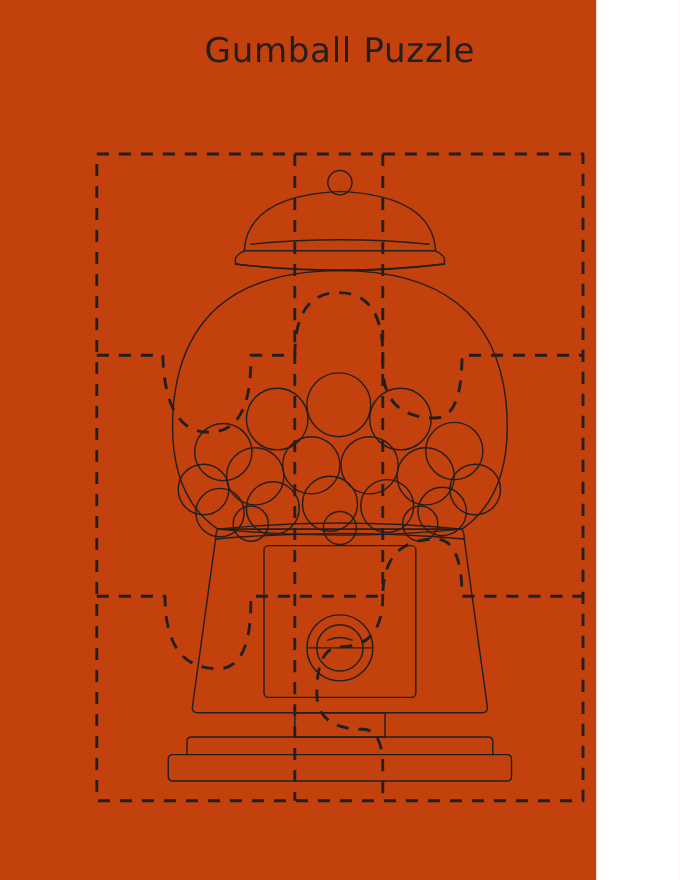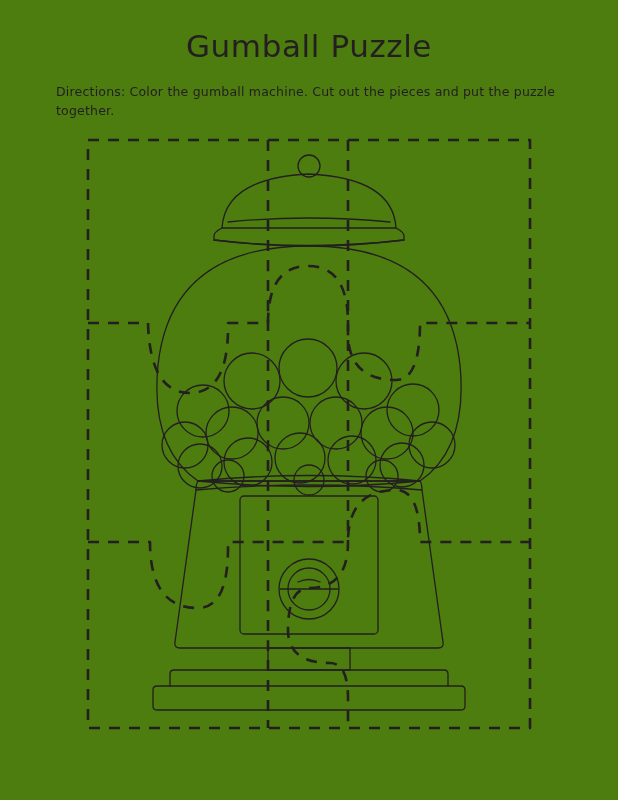--- a/index.html
+++ b/index.html
@@ -11,23 +11,23 @@
     width: 618px;
     height: 800px;
     font-family: "DejaVu Sans", sans-serif;
     color: #231f20;
     position: relative;
     overflow: hidden;
   }
   .page {
     position: absolute;
     left: 0; top: 0;
-    width: 618px;
+    width: 542px;
     height: 800px;
-    background: #4d7c0f;
+    background: #c2410c;
   }
   .title {
     position: absolute;
     left: 0;
     top: 28px;
     width: 618px;
     text-align: center;
     font-size: 31px;
     font-weight: 400;
     letter-spacing: 0.6px;
@@ -54,21 +54,20 @@
   }
   svg { display: block; }
 </style>
 </head>
 <body>
 
 <div class="page">
 
   <div class="title">Gumball Puzzle</div>
 
-  <div class="directions">Directions:  Color the gumball machine. Cut out the pieces and put the puzzle together.</div>
 
   <div class="artboard">
     <svg width="618" height="660" viewBox="0 0 618 660" xmlns="http://www.w3.org/2000/svg">
 
       <g fill="none" stroke="#231f20" stroke-width="1.3" stroke-linejoin="round" stroke-linecap="round">
 
         <g>
           <path d="M153 572 L153 588 Q153 592 157 592 L461 592 Q465 592 465 588 L465 572 Q465 568 461 568 L157 568 Q153 568 153 572 Z"></path>
           <path d="M170 568 L170 556 Q170 552 174 552 L444 552 Q448 552 448 556 L448 568"></path>
         </g>

